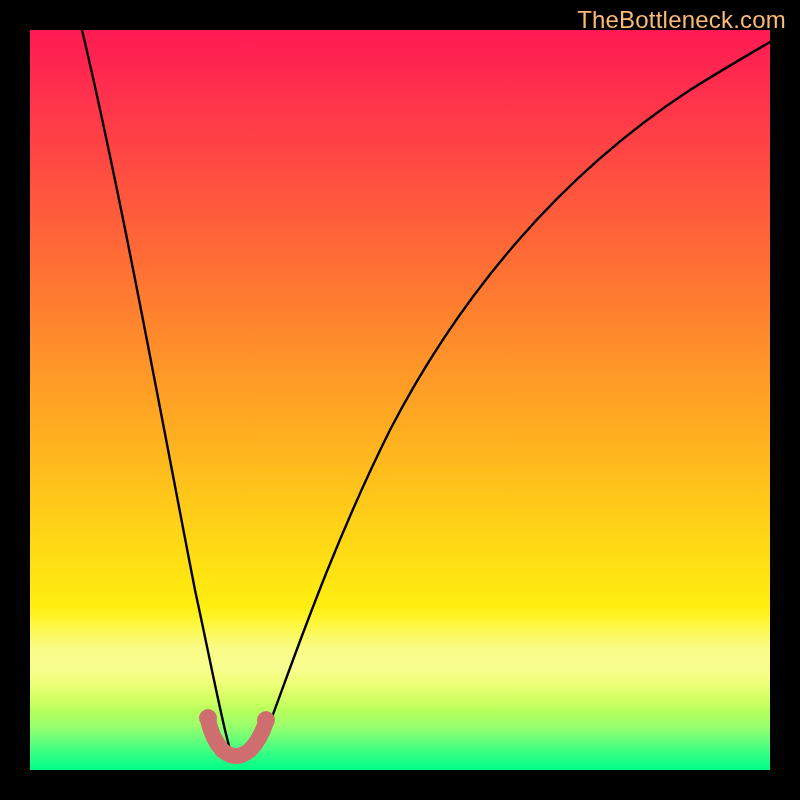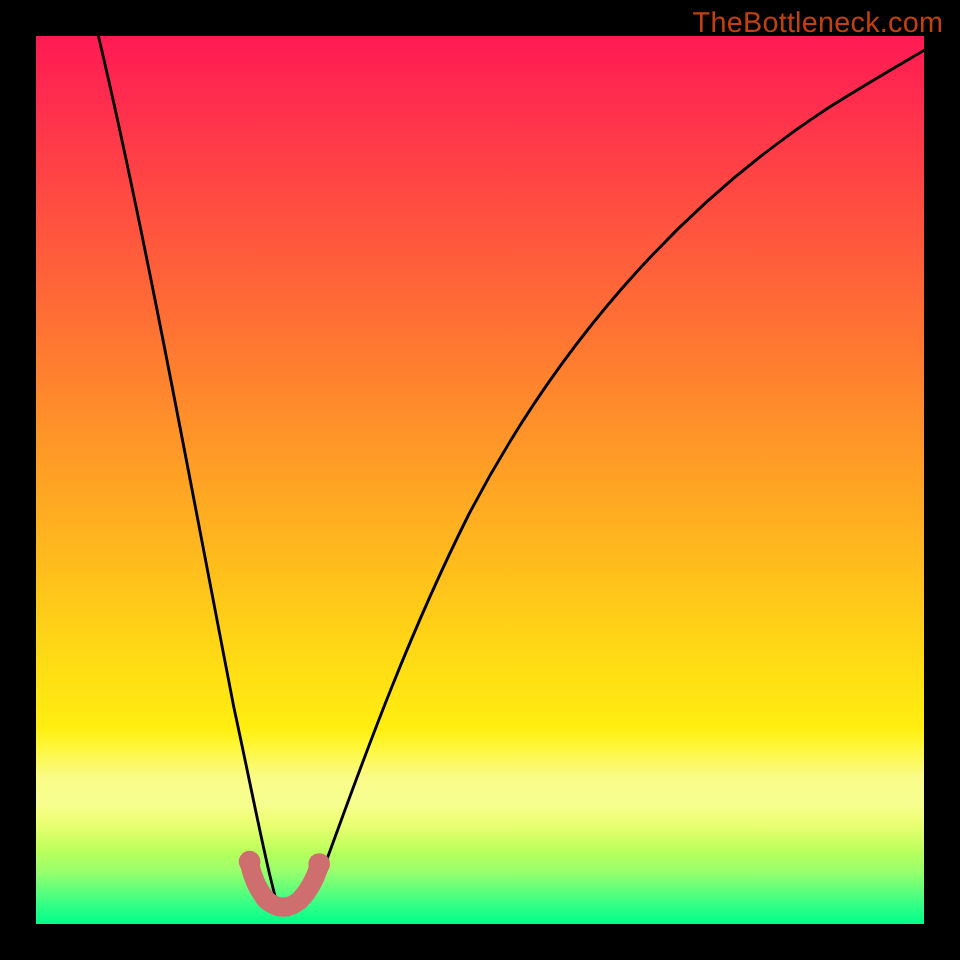--- a/index.html
+++ b/index.html
@@ -14,21 +14,21 @@
   .frame {
     position: relative;
     width: 800px;
     height: 800px;
     background: #000;
   }
   .watermark {
     position: absolute;
     top: 6px;
     right: 14px;
-    color: #c2410c;
+    color: #fdba74;
     font-size: 24px;
     font-weight: 400;
     letter-spacing: 0.2px;
     z-index: 5;
   }
   .plot-area {
     position: absolute;
     left: 30px;
     top: 30px;
     width: 740px;

